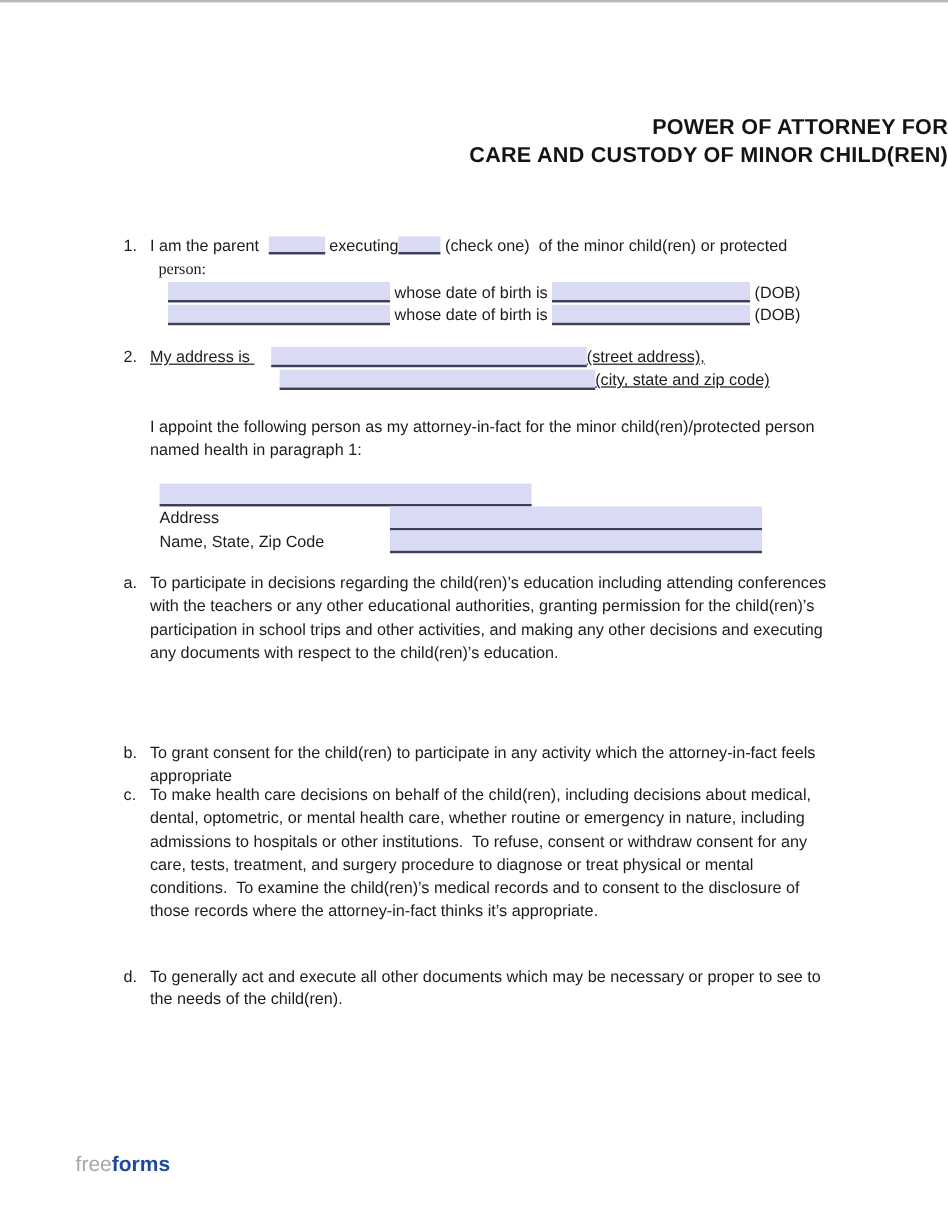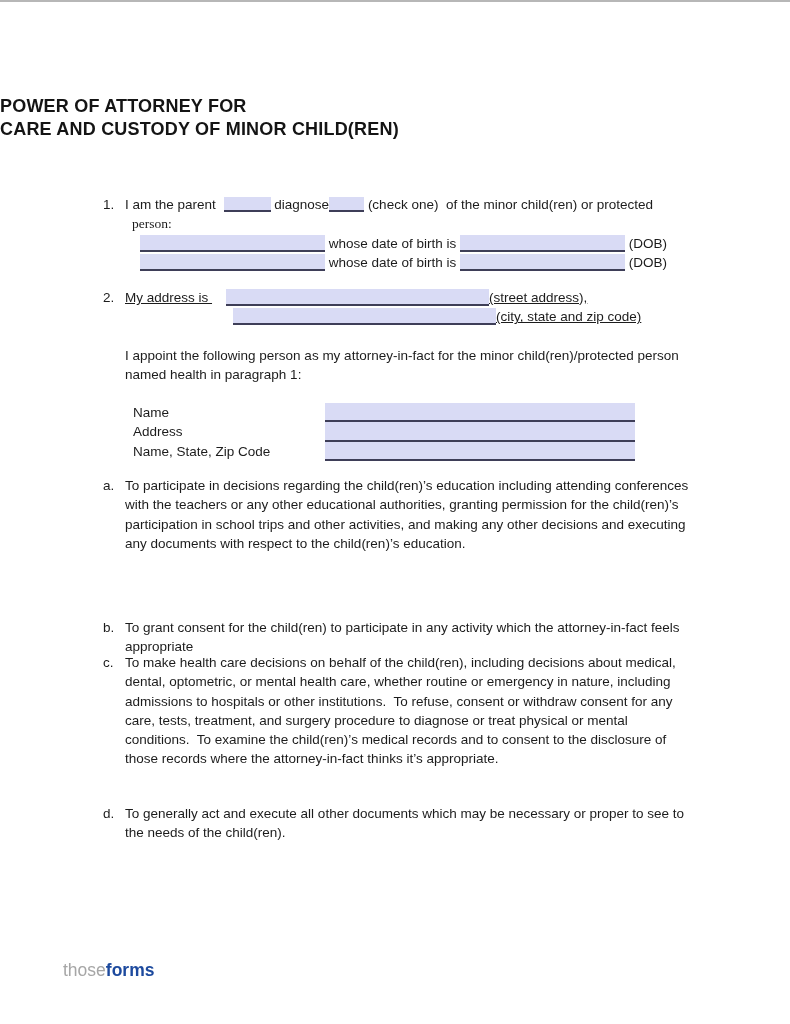--- a/index.html
+++ b/index.html
@@ -7,21 +7,21 @@
   body {
     background: #ffffff;
     font-family: "Liberation Sans", sans-serif;
     color: #1c1c1c;
   }
   .page { position: relative; width: 790px; height: 1024px; background: #ffffff; overflow: hidden; }
   .top-edge { position: absolute; top: 0; left: 0; width: 100%; height: 2px; background: #b7b7b7; }
 
   .title {
     position: absolute; top: 95px; left: 0; width: 100%;
-    text-align: left; font-size: 18px; font-weight: 700;
+    text-align: right; font-size: 18px; font-weight: 700;
     line-height: 23px; color: #141414; letter-spacing: 0.2px;
   }
 
   .blk { position: absolute; font-size: 13.5px; line-height: 19.3px; }
 
   .marker { display: inline-block; width: 22px; text-indent: 0; }
   .hang { padding-left: 22px; text-indent: -22px; }
   .ctext { white-space: pre-wrap; }
   .seg { white-space: pre; }
 
@@ -51,21 +51,21 @@
 <div class="page">
   <div class="top-edge"></div>
 
   <div class="title">
     <div>POWER OF ATTORNEY FOR</div>
     <div>CARE AND CUSTODY OF MINOR CHILD(REN)</div>
   </div>
 
   <div class="blk" style="top:195px; left:103px; width:600px;">
     <div>
-      <span class="marker">1.</span><span class="seg">I am the parent </span><span class="field f-sm" style="width:47px; margin-left:4px;"></span><span class="seg"> diagnose</span><span class="field f-sm" style="width:35px;"></span><span class="seg"> (check one)  of the minor child(ren) or protected</span>
+      <span class="marker">1.</span><span class="seg">I am the parent </span><span class="field f-sm" style="width:47px; margin-left:4px;"></span><span class="seg"> executing</span><span class="field f-sm" style="width:35px;"></span><span class="seg"> (check one)  of the minor child(ren) or protected</span>
     </div>
     <div class="indent2" style="padding-left:29px;font-family:Liberation Serif, serif;">person:</div>
     <div class="dobrow">
       <span class="field f-lg" style="width:185px;"></span><span class="seg"> whose date of birth is </span><span class="field f-lg" style="width:165px;"></span><span class="seg"> (DOB)</span>
     </div>
     <div class="dobrow">
       <span class="field f-lg" style="width:185px;"></span><span class="seg"> whose date of birth is </span><span class="field f-lg" style="width:165px;"></span><span class="seg"> (DOB)</span>
     </div>
   </div>
 
@@ -75,21 +75,20 @@
     </div>
     <div style="padding-left:130px;">
       <span class="field f-lg" style="width:263px;"></span><span class="seg">(city, state and zip code)</span>
     </div>
   </div>
 
   <div class="blk ctext" style="top:346px; left:125px; width:592px;">I appoint the following person as my attorney-in-fact for the minor child(ren)/protected person named health in paragraph 1:</div>
 
   <div class="blk" style="top:403px; left:133px;">
     <div class="frow">
-      <div class="flabel">Name</div>
       <div class="fbox"></div>
     </div>
     <div class="frow">
       <div class="flabel">Address</div>
       <div class="fbox"></div>
     </div>
     <div class="frow">
       <div class="flabel">Name, State, Zip Code</div>
       <div class="fbox"></div>
     </div>
@@ -105,15 +104,15 @@
 
   <div class="blk hang" style="top:653px; left:103px; width:592px;">
     <span class="marker">c.</span><span class="ctext">To make health care decisions on behalf of the child(ren), including decisions about medical, dental, optometric, or mental health care, whether routine or emergency in nature, including admissions to hospitals or other institutions.  To refuse, consent or withdraw consent for any care, tests, treatment, and surgery procedure to diagnose or treat physical or mental conditions.  To examine the child(ren)’s medical records and to consent to the disclosure of those records where the attorney-in-fact thinks it’s appropriate.</span>
   </div>
 
   <div class="blk hang" style="top:804px; left:103px; width:592px;">
     <span class="marker">d.</span><span class="ctext">To generally act and execute all other documents which may be necessary or proper to see to the needs of the child(ren).</span>
   </div>
 
   <div class="brand">
-    <span class="brand-free">those</span><span class="brand-forms">forms</span>
+    <span class="brand-free">free</span><span class="brand-forms">forms</span>
   </div>
 </div>
 
 </body></html>

